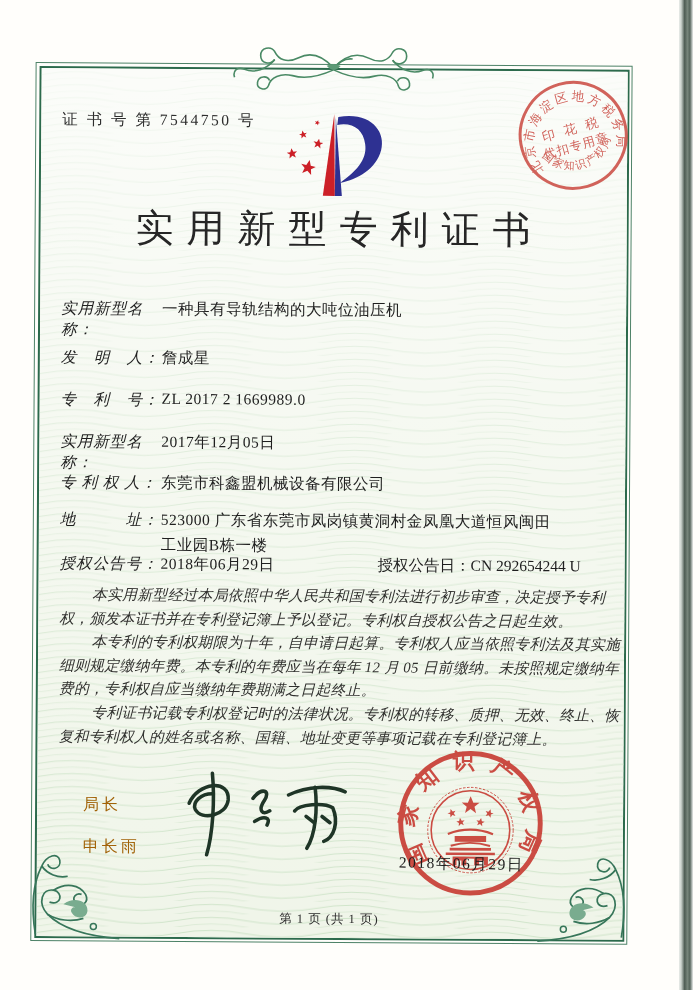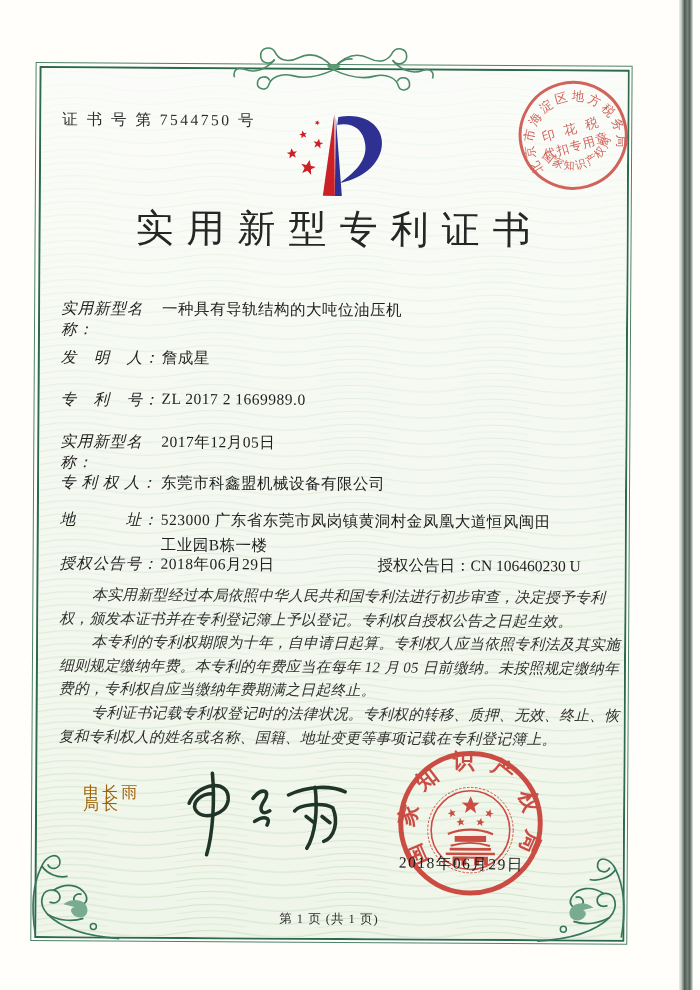--- a/index.html
+++ b/index.html
@@ -31,21 +31,21 @@
   .field-value { display:inline-block; letter-spacing:0.5px; max-width:460px; vertical-align:top; }
   .addr-line2 { margin-left:101px; letter-spacing:0.5px; margin-top:4px; }
   .grant-no-pair { position:absolute; left:318px; top:0; white-space:nowrap; }
 
   .paragraphs { position:absolute; left:60px; top:585px; width:567px;
     font-size:14.8px; line-height:23.6px; font-style:italic; color:#30302e; }
   .paragraphs p { text-indent:2.2em; letter-spacing:0.3px; }
 
   .official { position:absolute; left:85px; font-size:16px; letter-spacing:3px; color:#a16207; }
   .official.role { top:796px; }
-  .official.name { top:784px; }
+  .official.name { top:838px; }
 
   .signature { position:absolute; left:168px; top:760px; }
   .big-seal { position:absolute; left:389px; top:739px; }
   .seal-date { position:absolute; left:401px; top:853px; font-size:15.5px; letter-spacing:1.5px;
     color:#1c1c1c; transform:rotate(0.8deg); }
 
   .footer-page { position:absolute; left:33px; top:911px; width:597px; text-align:center;
     font-size:12.5px; letter-spacing:1px; color:#2a2a2a; }
 
   .tax-stamp { position:absolute; left:511px; top:74px; transform:rotate(-16deg); opacity:0.9; }
@@ -152,21 +152,21 @@
     </div>
     <div class="field-row" style="top:474px;">
       <span class="field-label">专 利 权 人：</span><span class="field-value">东莞市科鑫盟机械设备有限公司</span>
     </div>
     <div class="field-row" style="top:511px;">
       <span class="field-label">地　　　址：</span><span class="field-value">523000 广东省东莞市凤岗镇黄洞村金凤凰大道恒风闽田</span>
       <div class="addr-line2">工业园B栋一楼</div>
     </div>
     <div class="field-row" style="top:555px;">
       <span class="field-label">授权公告号：</span><span class="field-value">2018年06月29日</span>
-      <span class="grant-no-pair"><span>授权公告日：</span><span>CN 106460230 U</span></span>
+      <span class="grant-no-pair"><span>授权公告日：</span><span>CN 292654244 U</span></span>
     </div>
 
     <div class="paragraphs">
       <p>本实用新型经过本局依照中华人民共和国专利法进行初步审查，决定授予专利权，颁发本证书并在专利登记簿上予以登记。专利权自授权公告之日起生效。</p>
       <p>本专利的专利权期限为十年，自申请日起算。专利权人应当依照专利法及其实施细则规定缴纳年费。本专利的年费应当在每年 12 月 05 日前缴纳。未按照规定缴纳年费的，专利权自应当缴纳年费期满之日起终止。</p>
       <p>专利证书记载专利权登记时的法律状况。专利权的转移、质押、无效、终止、恢复和专利权人的姓名或名称、国籍、地址变更等事项记载在专利登记簿上。</p>
     </div>
 
     <div class="official role">局长</div>
     <div class="official name">申长雨</div>

